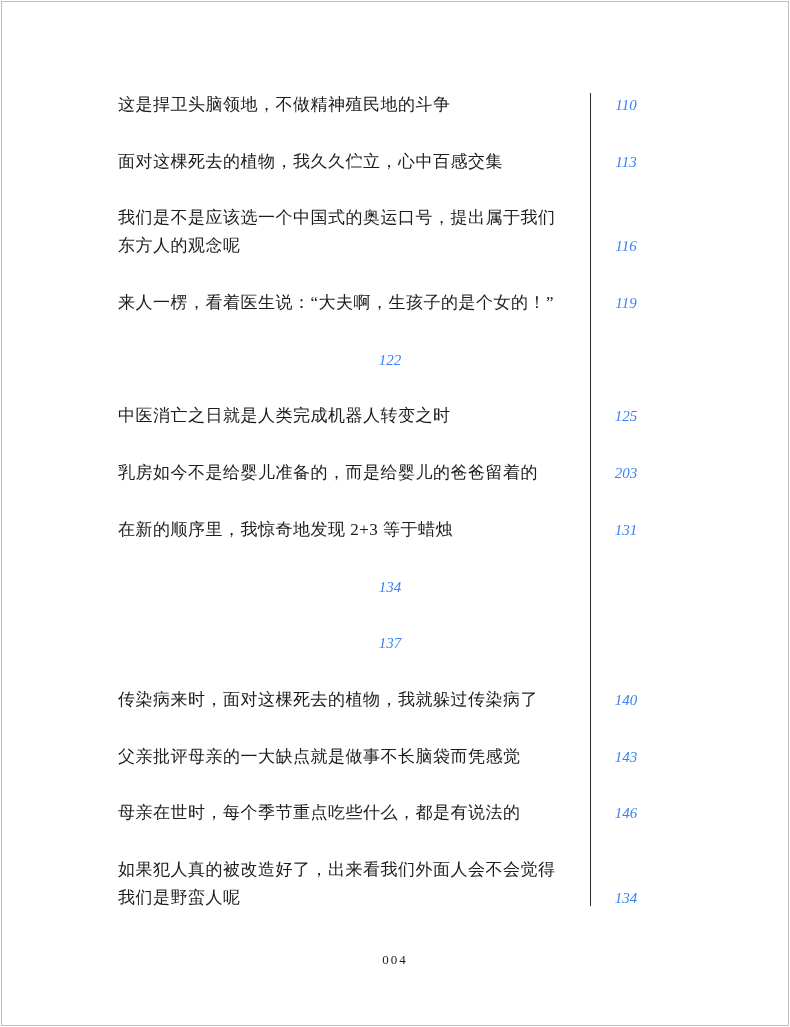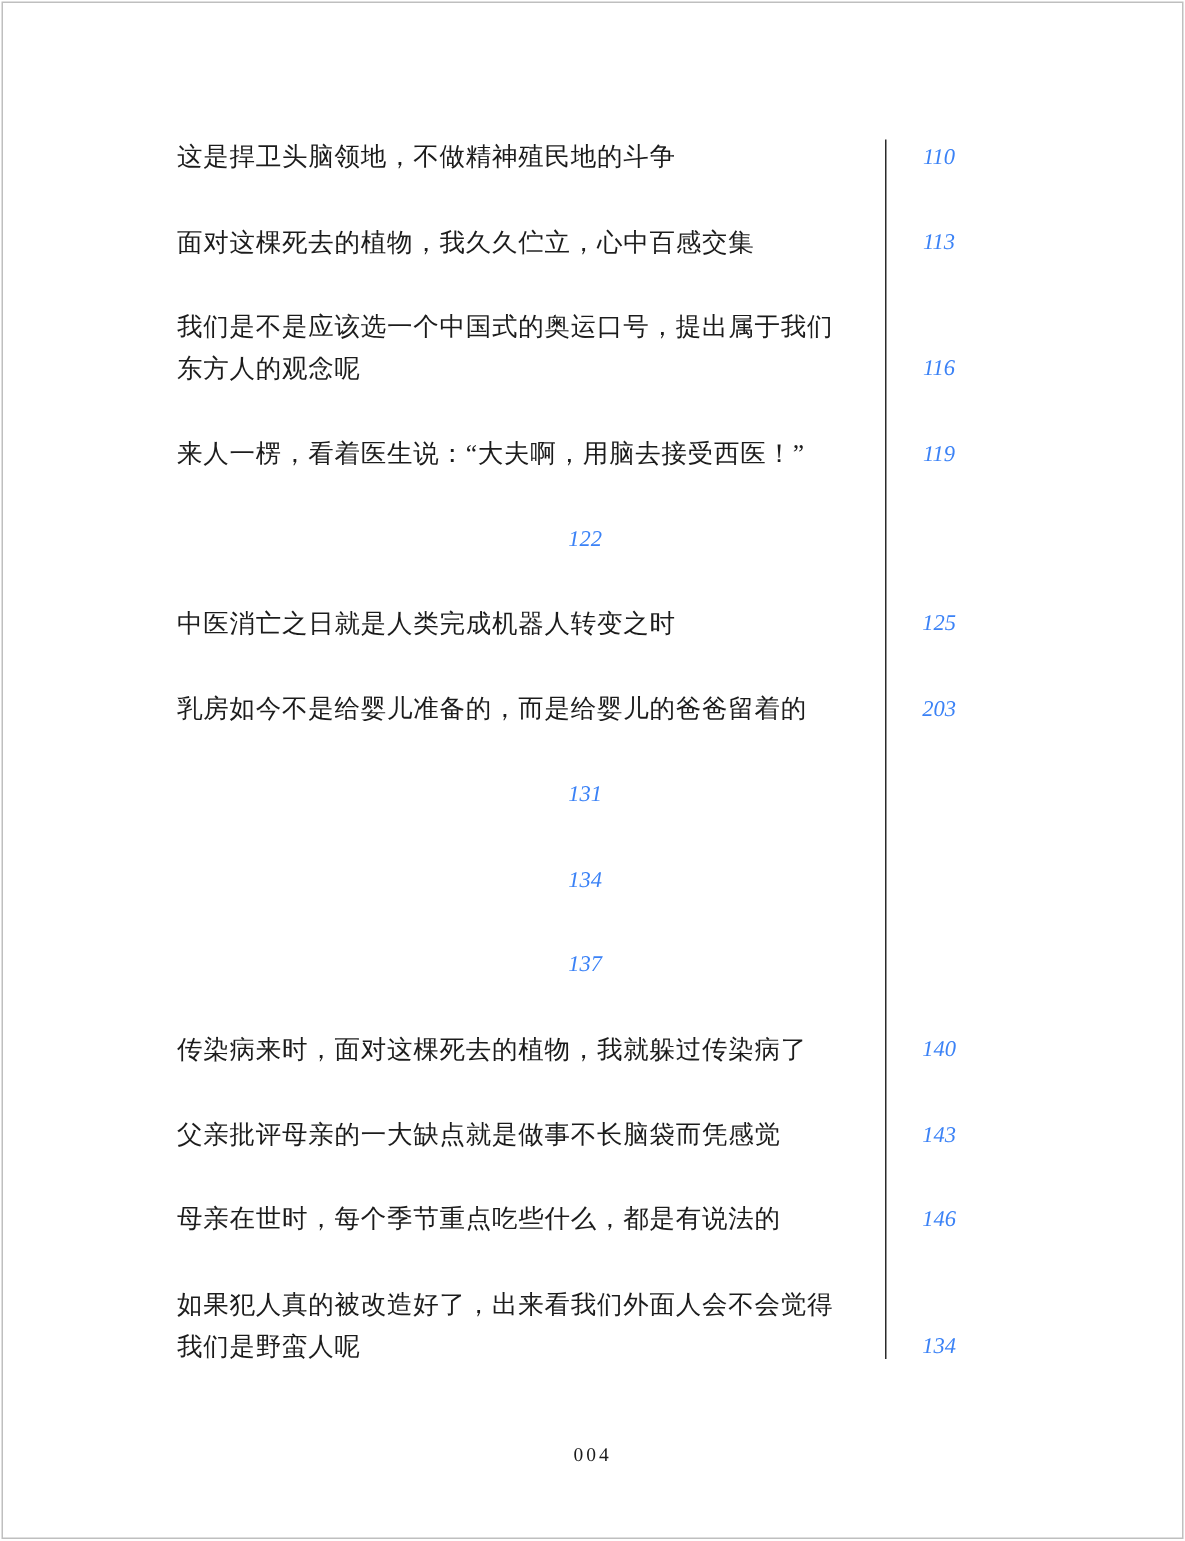--- a/index.html
+++ b/index.html
@@ -66,21 +66,20 @@
   }
   .footer {
     position: absolute;
     left: 0;
     top: 952px;
     width: 100%;
     text-align: center;
     font-size: 13px;
     letter-spacing: 2px;
     color: #1c1c1c;
-    margin-top: 10px;
   }
 </style>
 </head>
 <body>
 
 <div class="canvas">
   <div class="frame"></div>
 
   <div class="toc">
     <div class="rows-wrap">
@@ -93,35 +92,36 @@
           <div class="row">
             <div class="title">面对这棵死去的植物，我久久伫立，心中百感交集</div>
             <div class="pagenum">113</div>
           </div>
           <div class="row">
             <div class="title">我们是不是应该选一个中国式的奥运口号，提出属于我们
 东方人的观念呢</div>
             <div class="pagenum">116</div>
           </div>
           <div class="row">
-            <div class="title">来人一楞，看着医生说：“大夫啊，用脑去接受西医！”</div>
+            <div class="title">来人一楞，看着医生说：“大夫啊，生孩子的是个女的！”</div>
             <div class="pagenum">119</div>
           </div>
           <div class="row">
             <div class="pagenum">122</div>
           </div>
           <div class="row">
             <div class="title">中医消亡之日就是人类完成机器人转变之时</div>
             <div class="pagenum">125</div>
           </div>
           <div class="row">
             <div class="title">乳房如今不是给婴儿准备的，而是给婴儿的爸爸留着的</div>
             <div class="pagenum">203</div>
           </div>
           <div class="row">
+            <div class="title">在新的顺序里，我惊奇地发现 2+3 等于蜡烛</div>
             <div class="pagenum">131</div>
           </div>
           <div class="row">
             <div class="pagenum">134</div>
           </div>
           <div class="row">
             <div class="pagenum">137</div>
           </div>
           <div class="row">
             <div class="title">传染病来时，面对这棵死去的植物，我就躲过传染病了</div>

